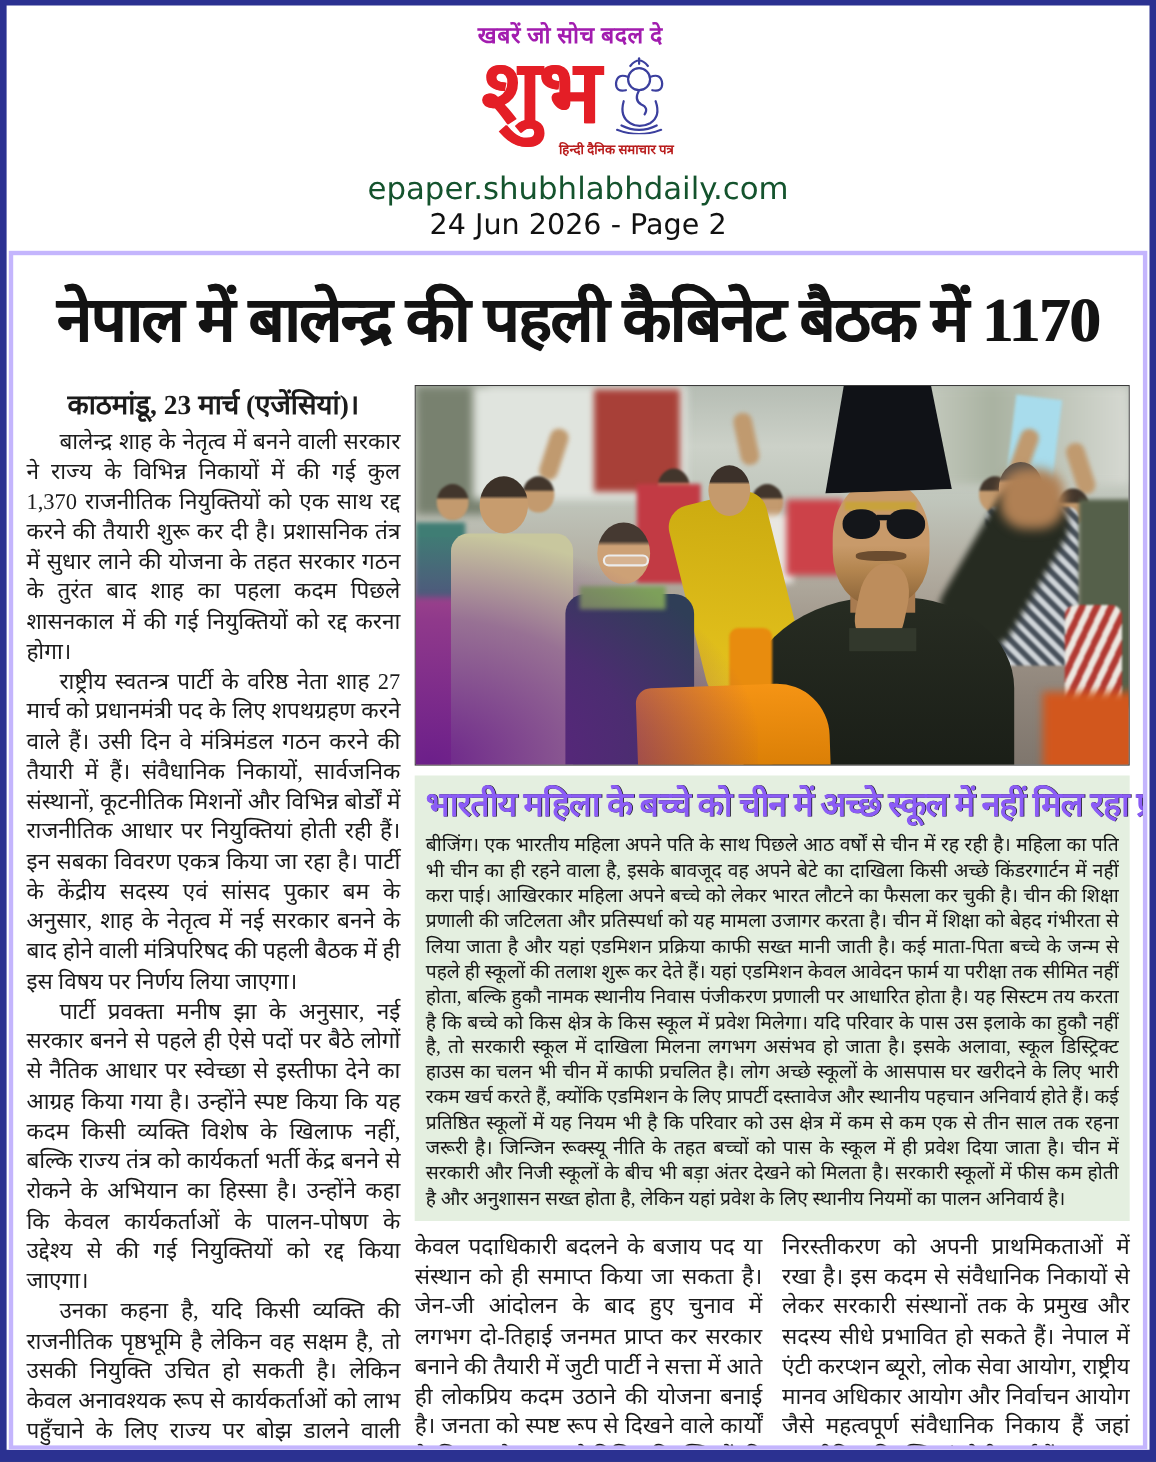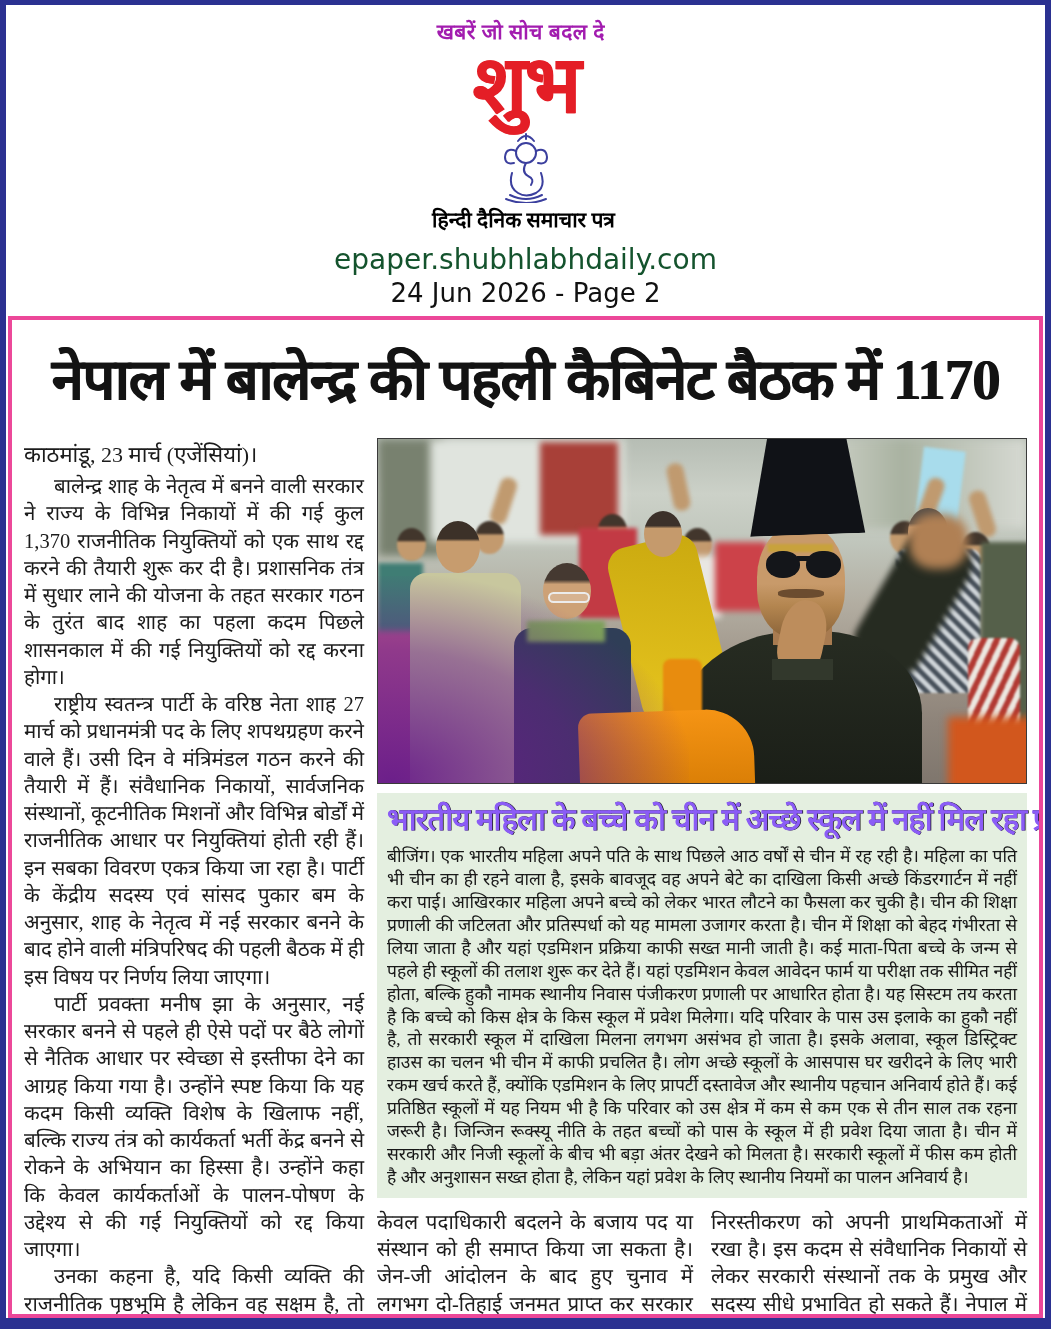--- a/index.html
+++ b/index.html
@@ -7,39 +7,39 @@
   .page{
     width:1051px; height:1329px; background:#2b3191;
     padding:5px 6px 11px 6px; position:relative; margin:0 auto;
   }
   .inner{ background:#ffffff; width:100%; height:100%; overflow:hidden; display:flex; flex-direction:column; }
 
   
   .masthead{ text-align:center; padding-top:10px; flex:none; }
   .logo-wrap{ display:inline-block; background:#fff; padding:2px 14px 0; }
   .tagline{ text-align:right; color:#a21caf; font-weight:bold; font-size:21px; letter-spacing:.5px; padding-right:14px; }
-  .logo-row{ display:flex; align-items:center; justify-content:center; gap:4px; line-height:1;flex-direction:column; }
+  .logo-row{ display:flex; align-items:center; justify-content:center; gap:4px; line-height:1; }
   .logo-word{ color:#e41e26; font-weight:bold; font-size:80px; letter-spacing:-2px; text-shadow:1px 0 #e41e26; }
   .ganesh{ width:62px; height:74px; flex:none; margin:0 2px; }
-  .logo-sub{ text-align:right; color:#000000; font-weight:bold; font-size:21px; margin-top:2px; padding-right:4px; }
+  .logo-sub{ text-align:right; color:#b91c1c; font-weight:bold; font-size:12px; margin-top:2px; padding-right:4px; }
   .site{ font-family:"DejaVu Sans", sans-serif; font-size:28px; color:#14532d; margin-top:10px; }
   .edition{ font-family:"DejaVu Sans", sans-serif; font-size:26px; color:#111; margin-top:2px; }
 
   
   .content-box{
-    flex:1; margin:8px 2px 0 2px; border:4px solid #ec4899;
+    flex:1; margin:8px 2px 0 2px; border:4px solid #c4b5fd;
     padding:8px 12px 0 12px; overflow:hidden; position:relative; background:#fff;
   }
   .headline{ text-align:center; color:#131313; font-weight:800; font-size:57px; line-height:1.68; letter-spacing:-1px; margin:4px 0 10px; }
   .headline div{ white-space:nowrap; text-shadow:1px 0 #131313; }
 
   .main-grid{ display:flex; gap:13px; align-items:flex-start; }
 
   .col-left{ width:340px; flex:none; font-size:20.5px; line-height:1.33; text-align:justify; color:#1b1b1b; }
-  .dateline{ font-weight:normal; font-size:22px; margin:2px 0 4px; }
+  .dateline{ text-align:center; font-weight:bold; font-size:25px; margin:2px 0 4px; }
   .col-left p{ text-indent:30px; }
 
   .col-right{ flex:1; display:flex; flex-direction:column; min-width:0; }
 
   
   .photo{ height:346px; border:1px solid #3a3a3a; position:relative; overflow:hidden;
     background:linear-gradient(180deg,#b6bdb4 0%,#ccd1c8 16%,#c0c6bc 30%,#b2ada1 48%,#a1978b 64%,#8e847a 82%,#7f766d 100%); }
   .photo div{ position:absolute; }
   .p-wall{ left:8%; top:0; width:30%; height:30%; background:#e0e4de; filter:blur(4px); }
   .p-win{ left:0; top:0; width:10%; height:34%; background:#78816f; filter:blur(4px); }

